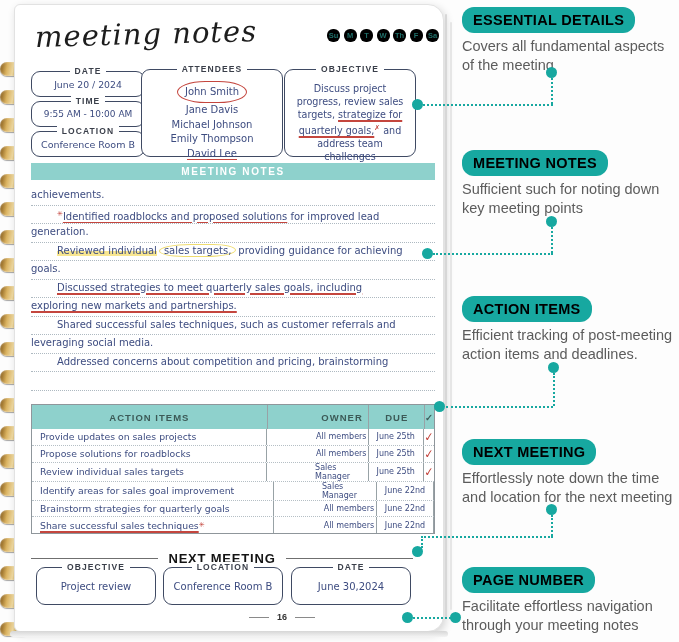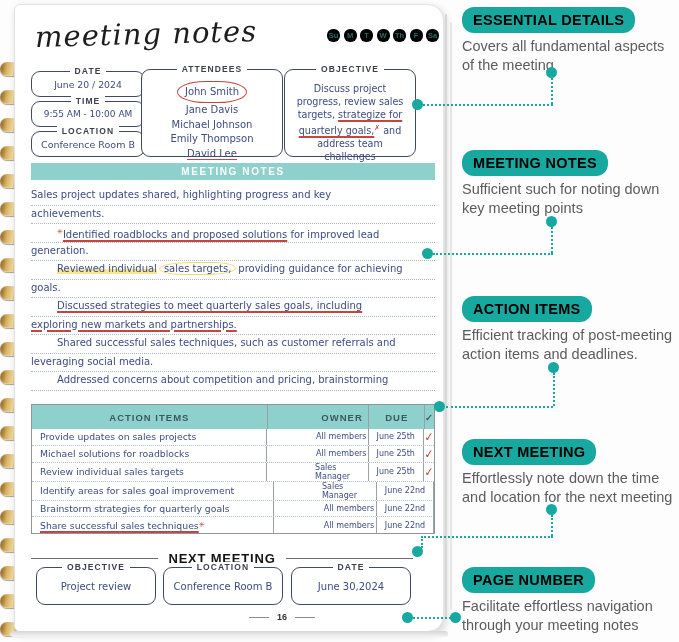--- a/index.html
+++ b/index.html
@@ -164,21 +164,20 @@
           <span>OBJECTIVE</span>
         </div>
       <div class="obj-text hw">
         <span>Discuss project progress, review sales targets, </span><span class="u-red">strategize for quarterly goals,</span><sup class="mark-red">✗</sup><span> and address team challenges collaboratively.</span>
       </div>
     </div>
 
     <div class="band">MEETING NOTES</div>
 
     <div class="notes hw">
-      <div class="nline">Sales project updates shared, highlighting progress and key</div>
       <div class="nline">achievements.</div>
       <div class="nline ind"><sup class="mark-red">✳</sup><span class="u-red">Identified roadblocks and proposed solutions</span><span> for improved lead</span></div>
       <div class="nline">generation.</div>
       <div class="nline ind"><span class="hl-y">Reviewed individual</span><span class="circ-y">sales targets,</span><span>providing guidance for achieving</span></div>
       <div class="nline">goals.</div>
       <div class="nline ind"><span class="u-red">Discussed strategies to meet quarterly sales goals, including</span></div>
       <div class="nline"><span class="u-red">exploring new markets and partnerships.</span></div>
       <div class="nline ind">Shared successful sales techniques, such as customer referrals and</div>
       <div class="nline">leveraging social media.</div>
       <div class="nline ind">Addressed concerns about competition and pricing, brainstorming</div>
@@ -194,21 +193,21 @@
       </div>
       <div class="arow">
         <div class="cell c-item hw vsep" style="justify-content:flex-start;padding-left:8px;">Provide updates on sales projects</div>
         <div class="cell c-owner hw vsep">All members</div>
         <div class="cell c-due hw vsep">June 25th</div>
         <div class="cell c-chk" style="justify-content:center;">
             <span class="chk-red">✓</span>
           </div>
       </div>
       <div class="arow">
-        <div class="cell c-item hw vsep" style="justify-content:flex-start;padding-left:8px;">Michael solutions for roadblocks</div>
+        <div class="cell c-item hw vsep" style="justify-content:flex-start;padding-left:8px;">Propose solutions for roadblocks</div>
         <div class="cell c-owner hw vsep">All members</div>
         <div class="cell c-due hw vsep">June 25th</div>
         <div class="cell c-chk" style="justify-content:center;">
             <span class="chk-red">✓</span>
           </div>
       </div>
       <div class="arow">
         <div class="cell c-item hw vsep" style="justify-content:flex-start;padding-left:8px;">Review individual sales targets</div>
         <div class="cell c-owner hw vsep">Sales Manager</div>
         <div class="cell c-due hw vsep">June 25th</div>

